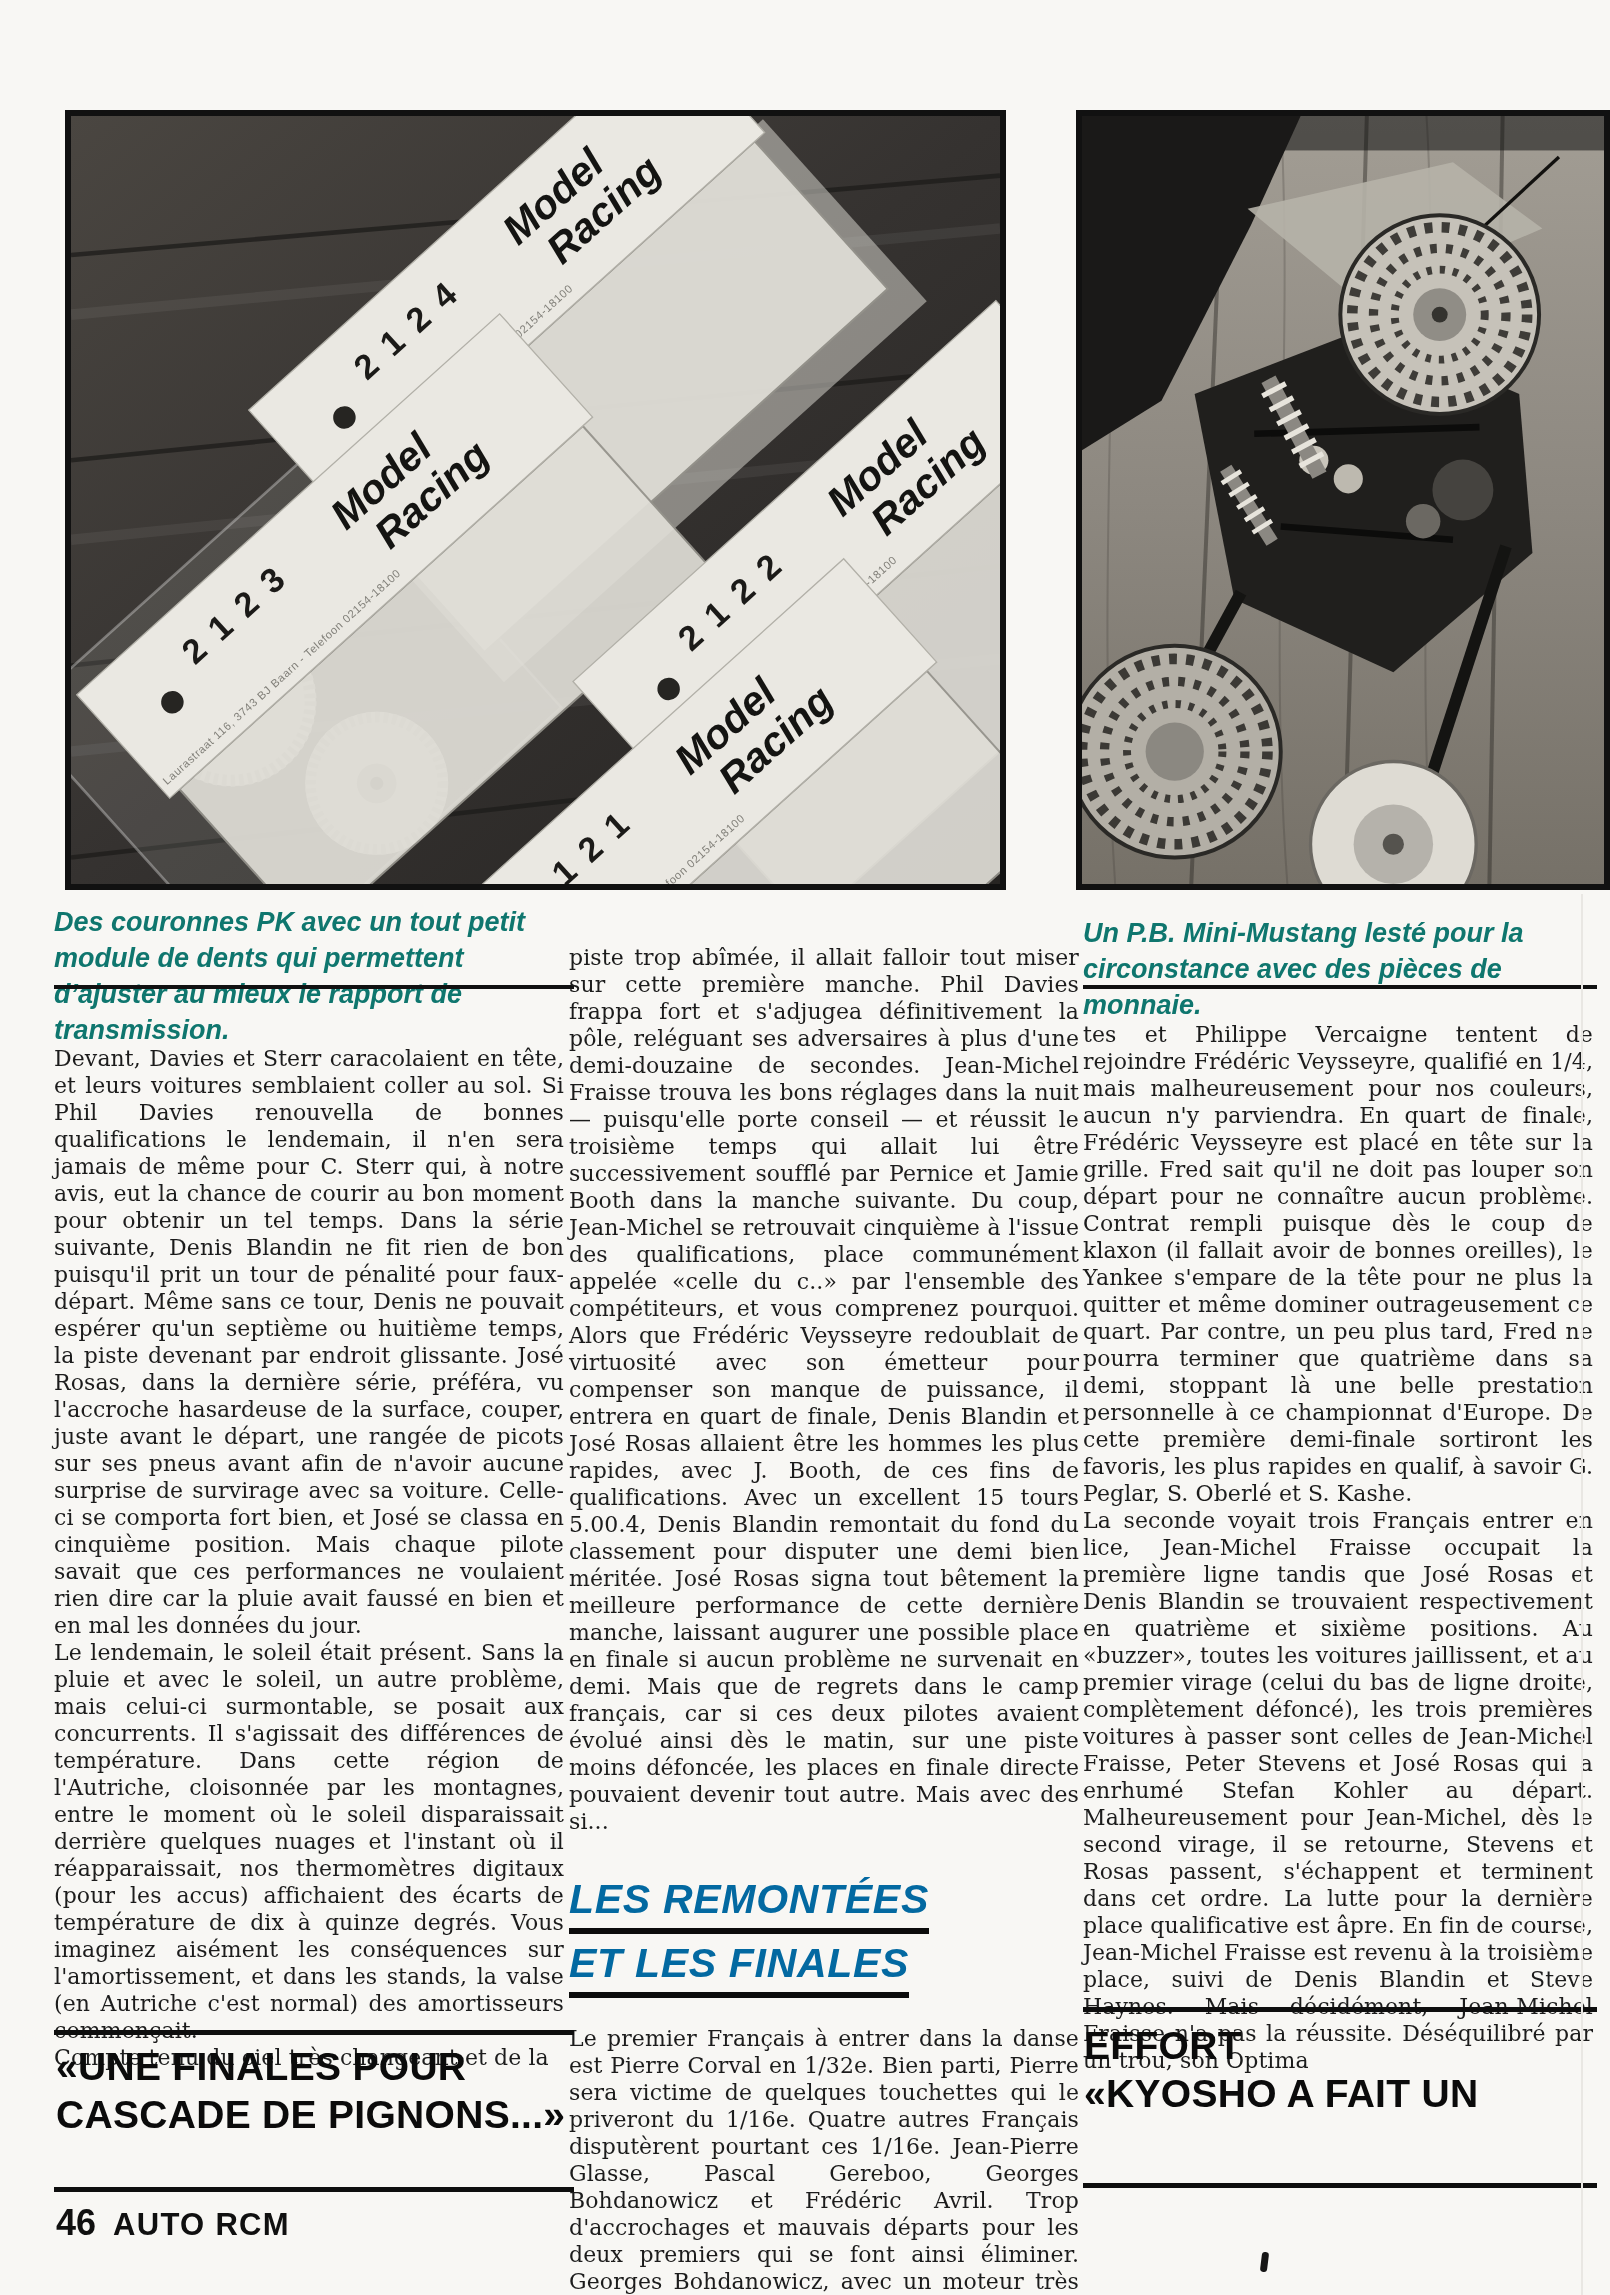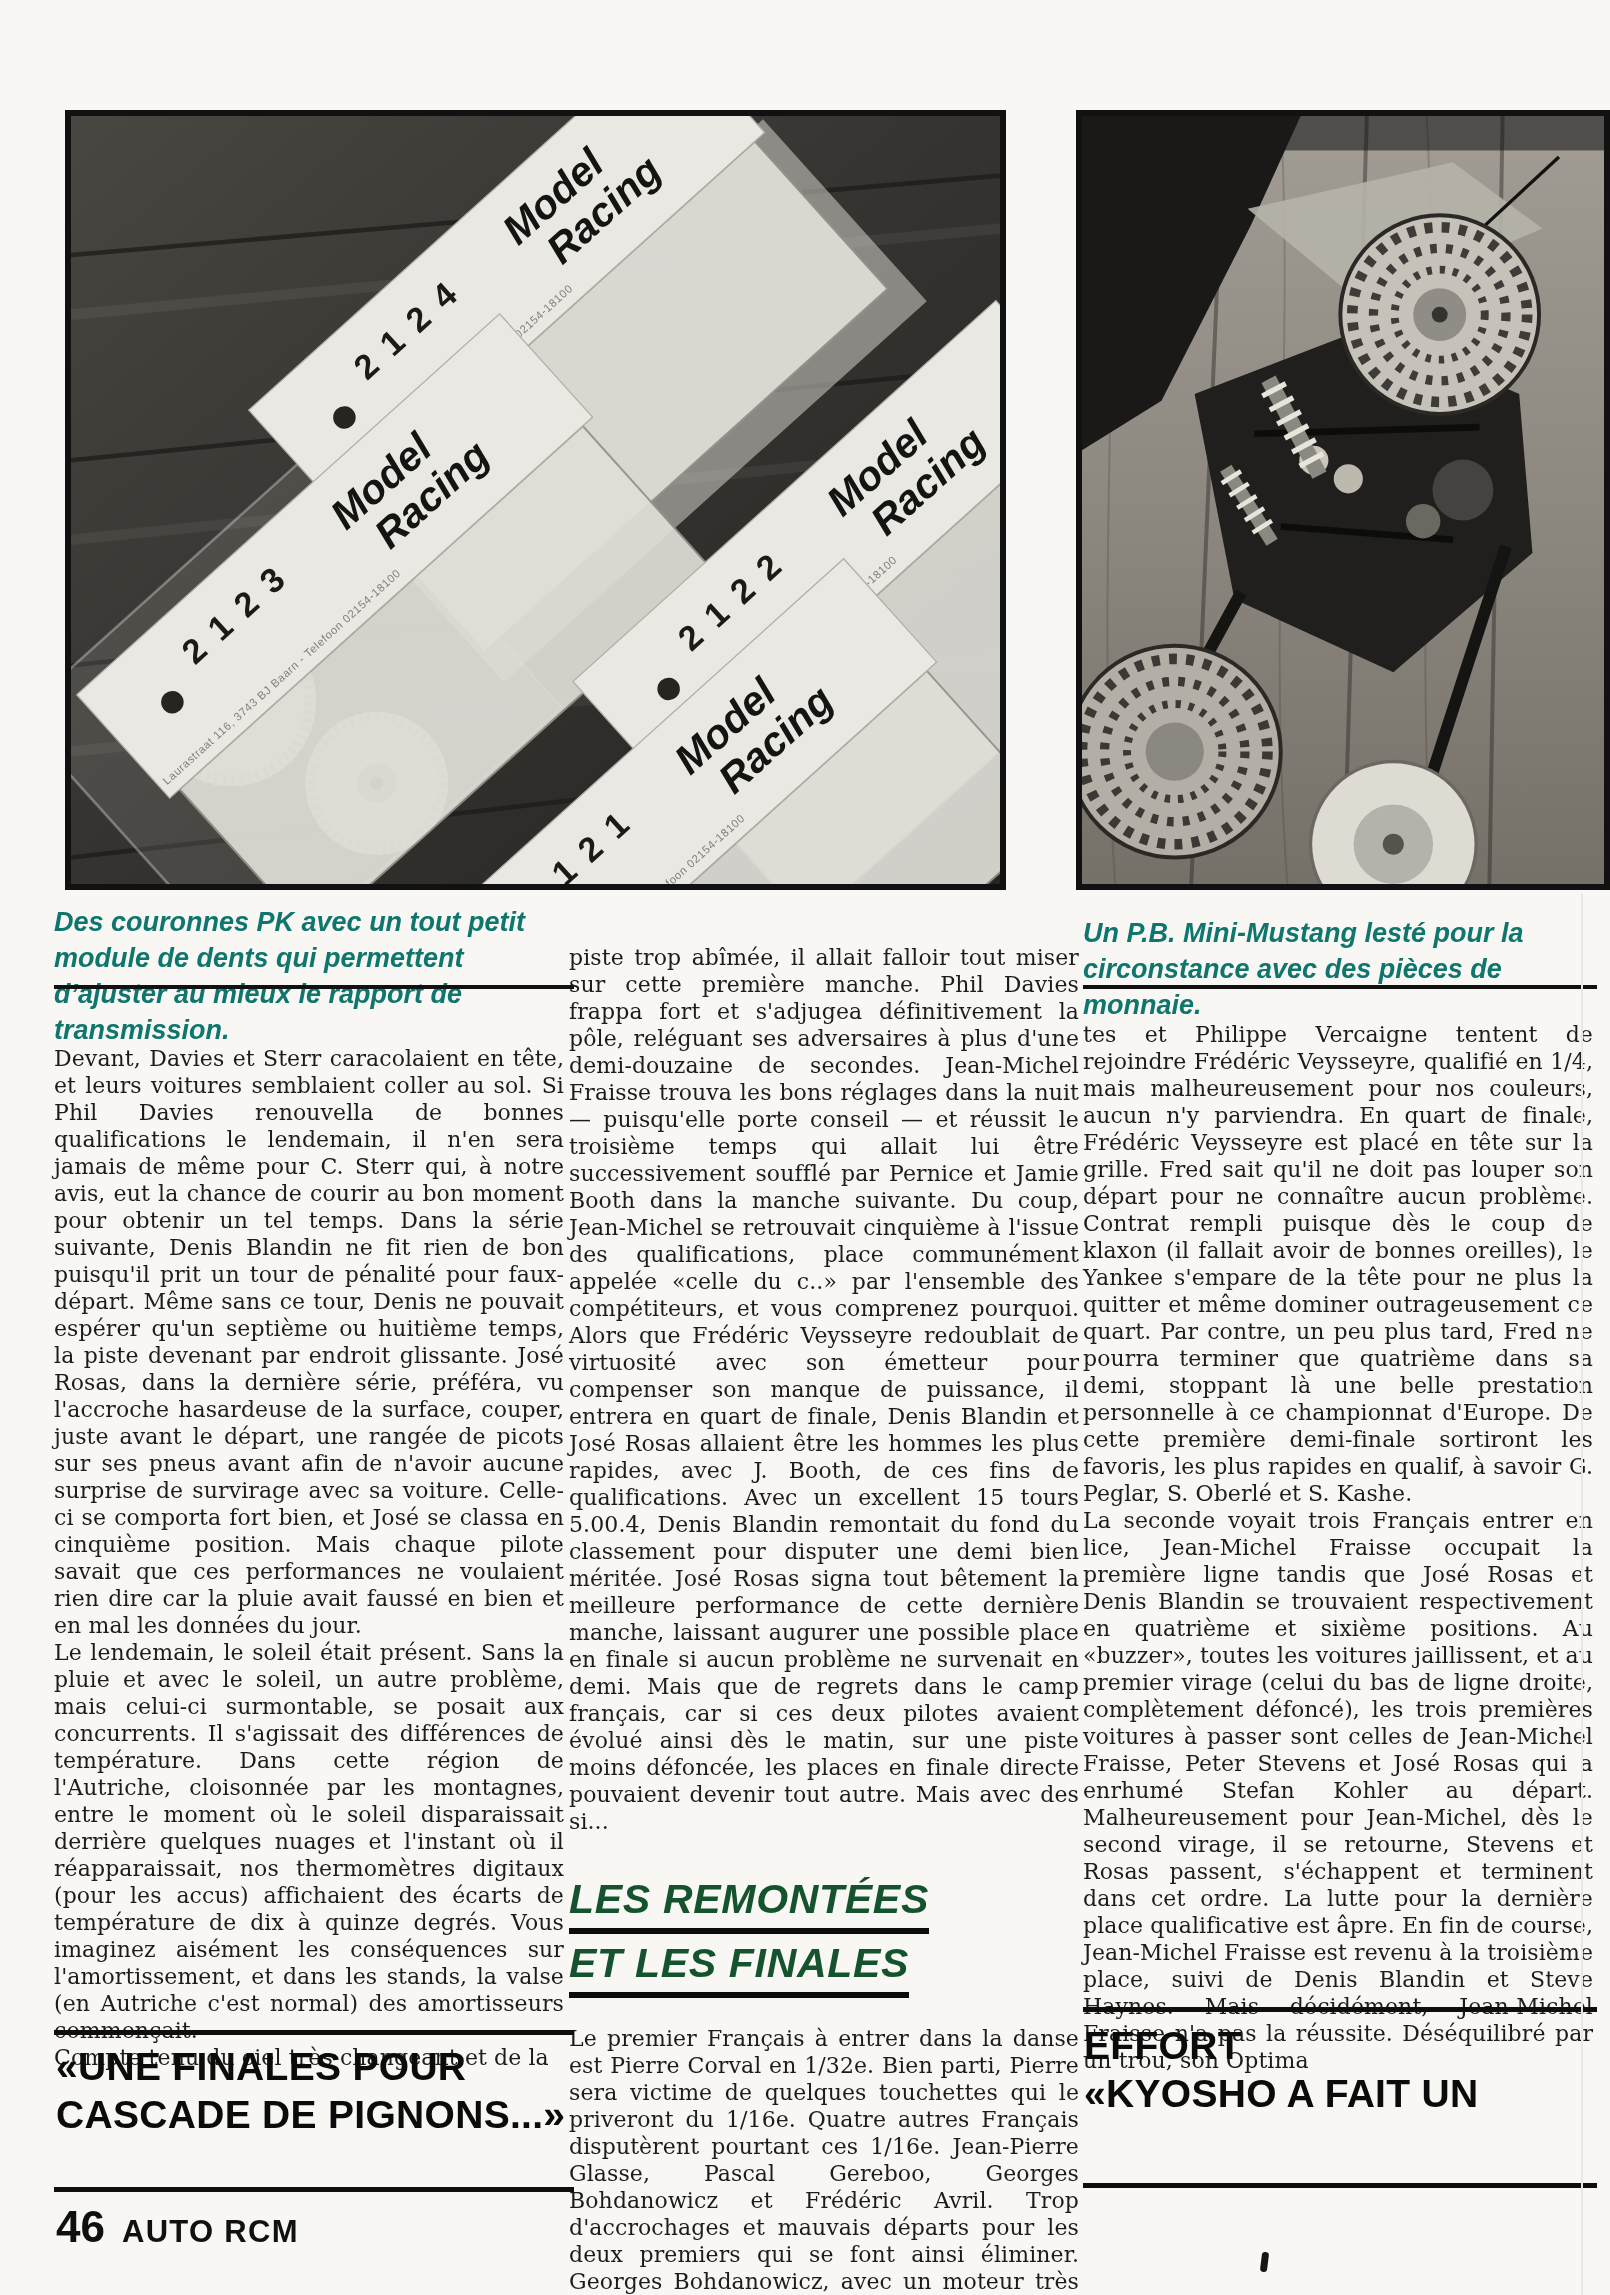--- a/index.html
+++ b/index.html
@@ -33,21 +33,21 @@
   }
   #col1 { left:54px;   top:1021px;margin-top:24px; }
   #col2 { left:569px;  top:944px; }
   #col3 { left:1083px; top:1021px; }
   .col p { margin:0; }
 
   .mid-heading {
     margin:44px 0 17px 0;
     font-family:"Liberation Sans", sans-serif;
     font-weight:bold; font-style:italic;
-    font-size:41px; line-height:1; letter-spacing:0.7px; color:#14532d;
+    font-size:41px; line-height:1; letter-spacing:0.7px; color:#0369a1;
     text-align:left;
   }
   .mid-heading .hl {
     display:inline-block; border-bottom:6px solid #0c0c0c;
     padding-bottom:8px; margin-bottom:9.3px;
   }
 
   .quote-rule { position:absolute; height:4.6px; background:#0e0e0e; }
   #ql-rule-top { left:54px;   top:2030px; width:520px; }
   #ql-rule-bot { left:54px;   top:2187px; width:520px; }
@@ -59,21 +59,21 @@
     font-weight:bold; font-size:39px; line-height:48px;
     letter-spacing:0.3px; color:#0b0b0b; white-space:nowrap;
   }
   #quote-left  { left:56px;   top:2043px; }
   #quote-right { left:1084px; top:2022px; }
 
   .footer {
     position:absolute; left:56px; top:2202px;
     font-family:"Liberation Sans", sans-serif; color:#101010;
   }
-  .footer .num { font-size:44px; font-weight:bold; }
+  .footer .num { font-size:36px; font-weight:bold; }
   .footer .mag { font-size:31px; font-weight:bold; letter-spacing:1.3px; margin-left:17px;text-align:center; }
 
   #edge-line { position:absolute; left:1581px; top:894px; width:2px; height:1402px; background:#e9e7e3; }
   #ink-mark  { position:absolute; left:1261px; top:2252px; width:7.3px; height:20px;
                background:#161616; border-radius:3.3px; transform:rotate(7deg); }
 
   
   text.pkg-num   { font-family:"Liberation Sans",sans-serif; font-weight:700; font-size:52px; letter-spacing:24px; fill:#1b1a18; }
   text.pkg-brand { font-family:"Liberation Sans",sans-serif; font-weight:bold; font-style:italic; font-size:62px; fill:#141412; }
   text.pkg-addr  { font-family:"Liberation Sans",sans-serif; font-size:17px; letter-spacing:1px; fill:#82807a; }

